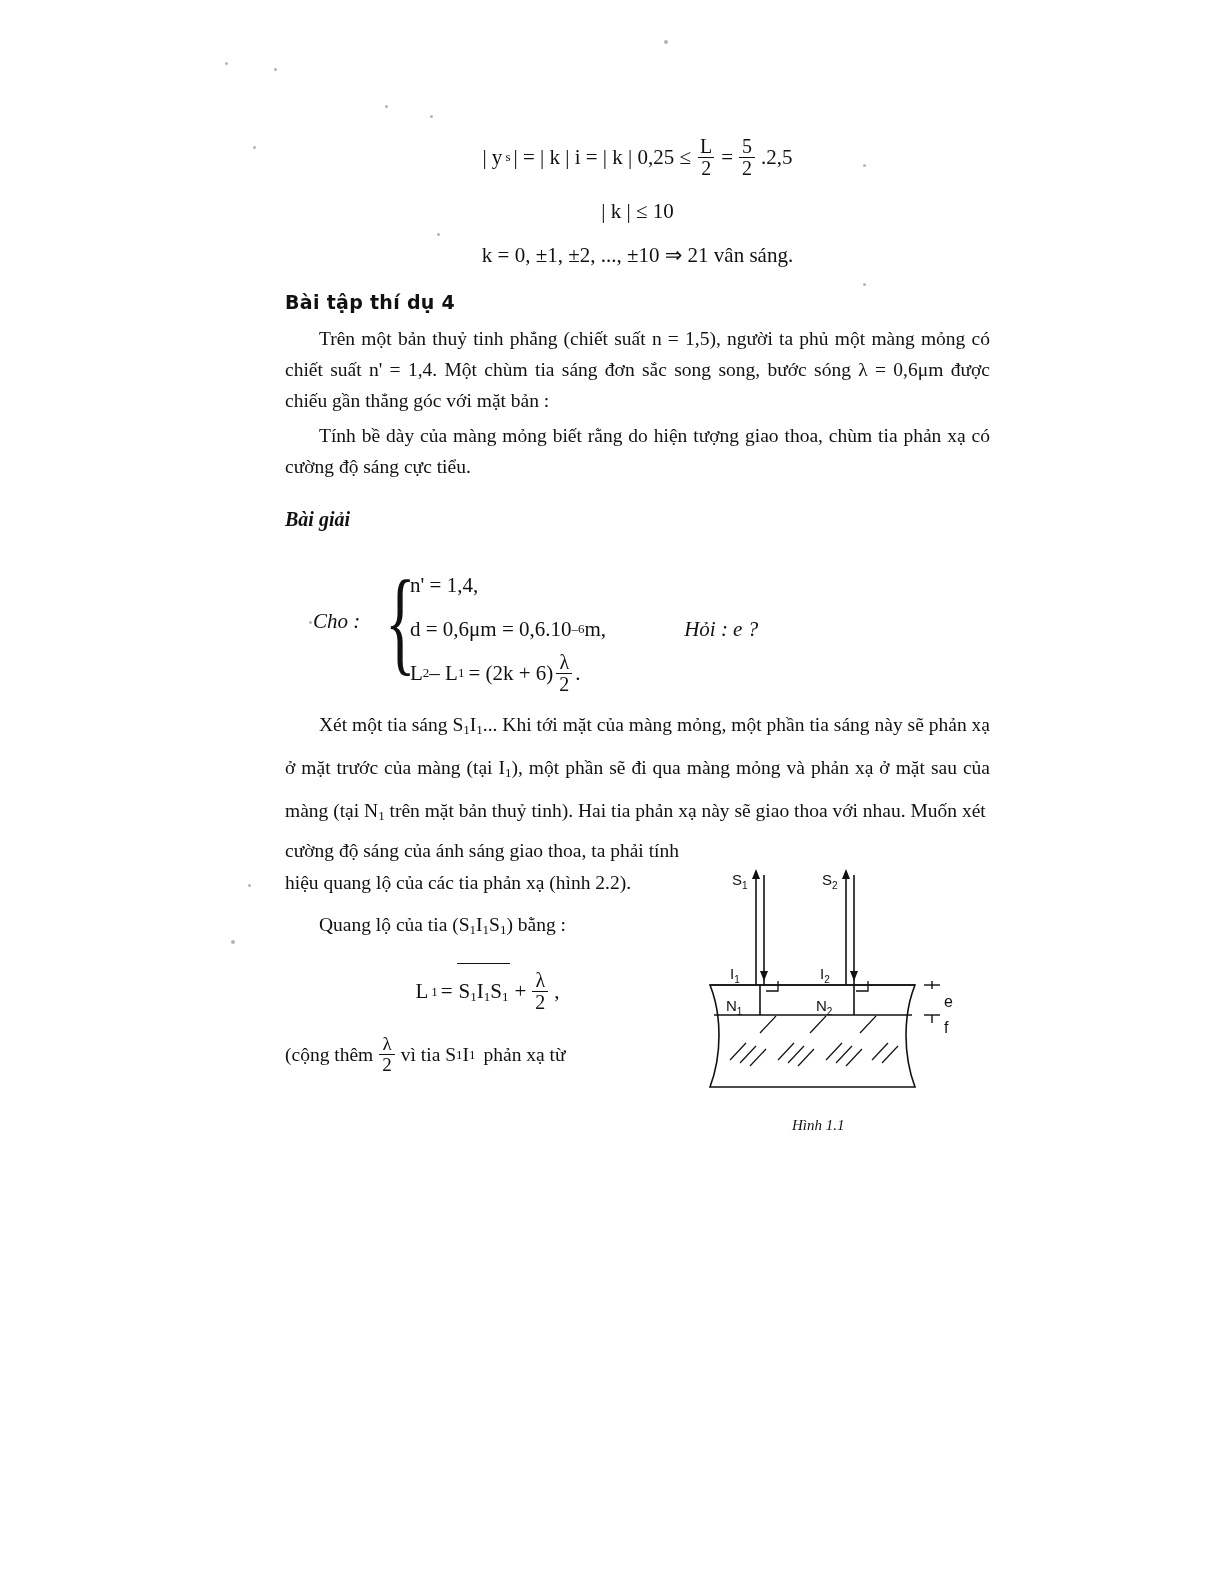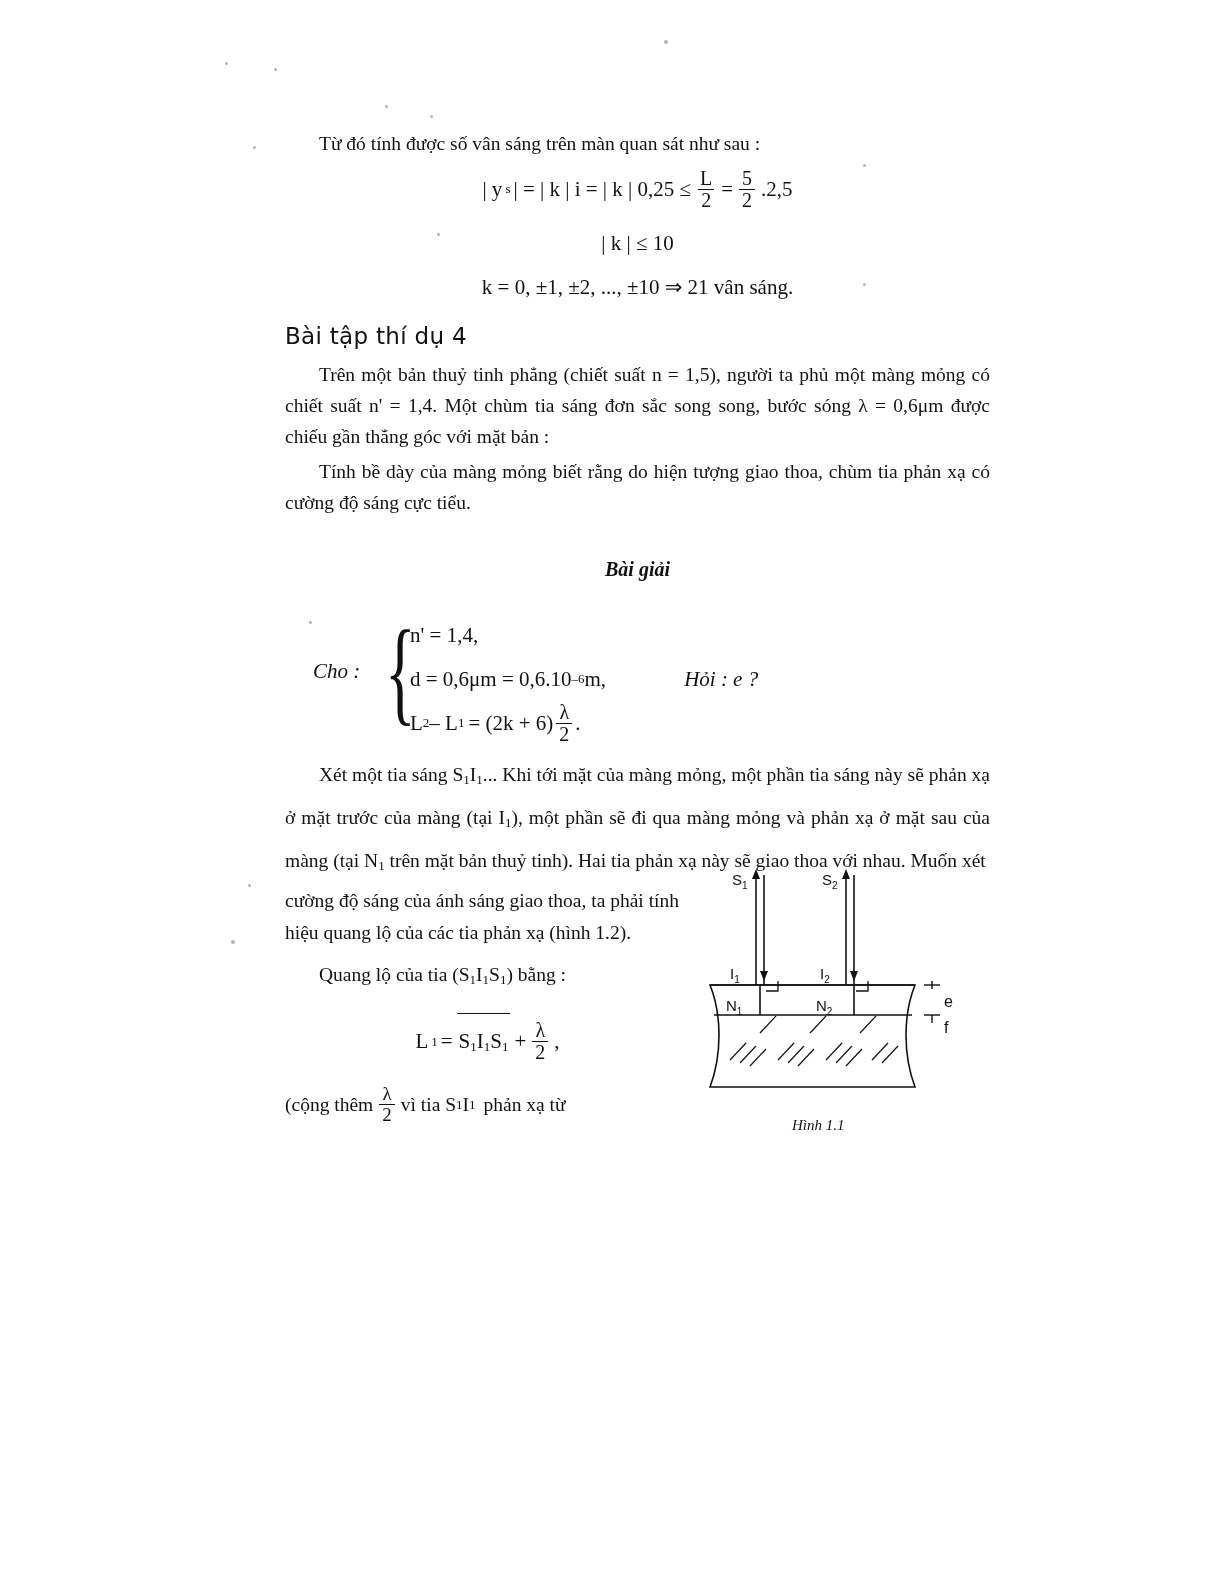--- a/index.html
+++ b/index.html
@@ -74,31 +74,31 @@
   .frac .num { padding: 0 3px; }
   .frac .den { padding: 0 3px; border-top: 1.4px solid #111; }
   .sub { font-size: 13px; vertical-align: -3px; }
   .sup { font-size: 13px; vertical-align: 6px; }
 
   .eq-block { margin: 6px 0 0 0; }
   .eq-row { margin-top: 21px; }
 
   h3.heading {
     font-family: "DejaVu Sans", sans-serif;
-    font-size: 23px;
-    font-weight: normal;
+    font-size: 19px;
+    font-weight: bold;
     margin: 24px 0 10px 0;
     letter-spacing: .3px;
   }
   .solution-title {
-    text-align: center;
+    text-align: left;
     font-style: italic;
     font-weight: bold;
     font-size: 20px;
-    margin: 40px 0 6px 0;
+    margin: 26px 0 6px 0;
     font-family: "Liberation Serif", serif;
   }
 
   
   .cho-wrap {
     position: relative;
     margin: 26px 0 8px 0;
     height: 135px;
   }
   .cho-label {
@@ -186,21 +186,20 @@
   <div class="speck" style="left:253px;top:146px;width:3px;height:3px;"></div>
   <div class="speck" style="left:863px;top:164px;width:3px;height:3px;"></div>
   <div class="speck" style="left:437px;top:233px;width:3px;height:3px;"></div>
   <div class="speck" style="left:863px;top:283px;width:3px;height:3px;"></div>
   <div class="speck" style="left:309px;top:621px;width:3px;height:3px;"></div>
   <div class="speck" style="left:231px;top:940px;width:4px;height:4px;"></div>
   <div class="speck" style="left:248px;top:884px;width:3px;height:3px;"></div>
 
   <div class="content">
 
-    <div class="line1">Từ đó tính được số vân sáng trên màn quan sát như sau :</div>
 
     <div class="math eq-block">
       <span>| y</span>
         <span class="sub">s</span>
       <span>| = | k | i = | k | 0,25 ≤</span>
       <span class="frac">
         <span class="num">L</span>
         <span class="den">2</span>
       </span>
       <span>=</span>
@@ -248,21 +247,21 @@
           <span>.</span>
         </div>
       </div>
     </div>
 
     <p class="indent" style="line-height:38px;margin-top:14px;">
       <span>Xét một tia sáng S</span><span class="sub">1</span><span>I</span><span class="sub">1</span><span>... Khi tới mặt của màng mỏng, một phần tia sáng này sẽ phản xạ ở mặt trước của màng (tại I</span><span class="sub">1</span><span>), một phần sẽ đi qua màng mỏng và phản xạ ở mặt sau của màng (tại N</span><span class="sub">1</span><span> trên mặt bản thuỷ tinh). Hai tia phản xạ này sẽ giao thoa với nhau. Muốn xét</span>
     </p>
 
     <div class="narrow">
-      <p style="line-height:32px;">cường độ sáng của ánh sáng giao thoa, ta phải tính hiệu quang lộ của các tia phản xạ (hình 1.2).</p>
+      <p style="line-height:32px;">cường độ sáng của ánh sáng giao thoa, ta phải tính hiệu quang lộ của các tia phản xạ (hình 2.2).</p>
 
       <p style="text-indent:34px;margin-top:10px;">
         <span>Quang lộ của tia (S</span><span class="sub">1</span><span>I</span><span class="sub">1</span><span>S</span><span class="sub">1</span><span>) bằng :</span>
       </p>
 
       <div class="math l1-eq">
         <span>L</span>
           <span class="sub">1</span>
         <span>=</span>
         <span class="overline"><span>S</span><span class="sub">1</span><span>I</span><span class="sub">1</span><span>S</span><span class="sub">1</span></span>

